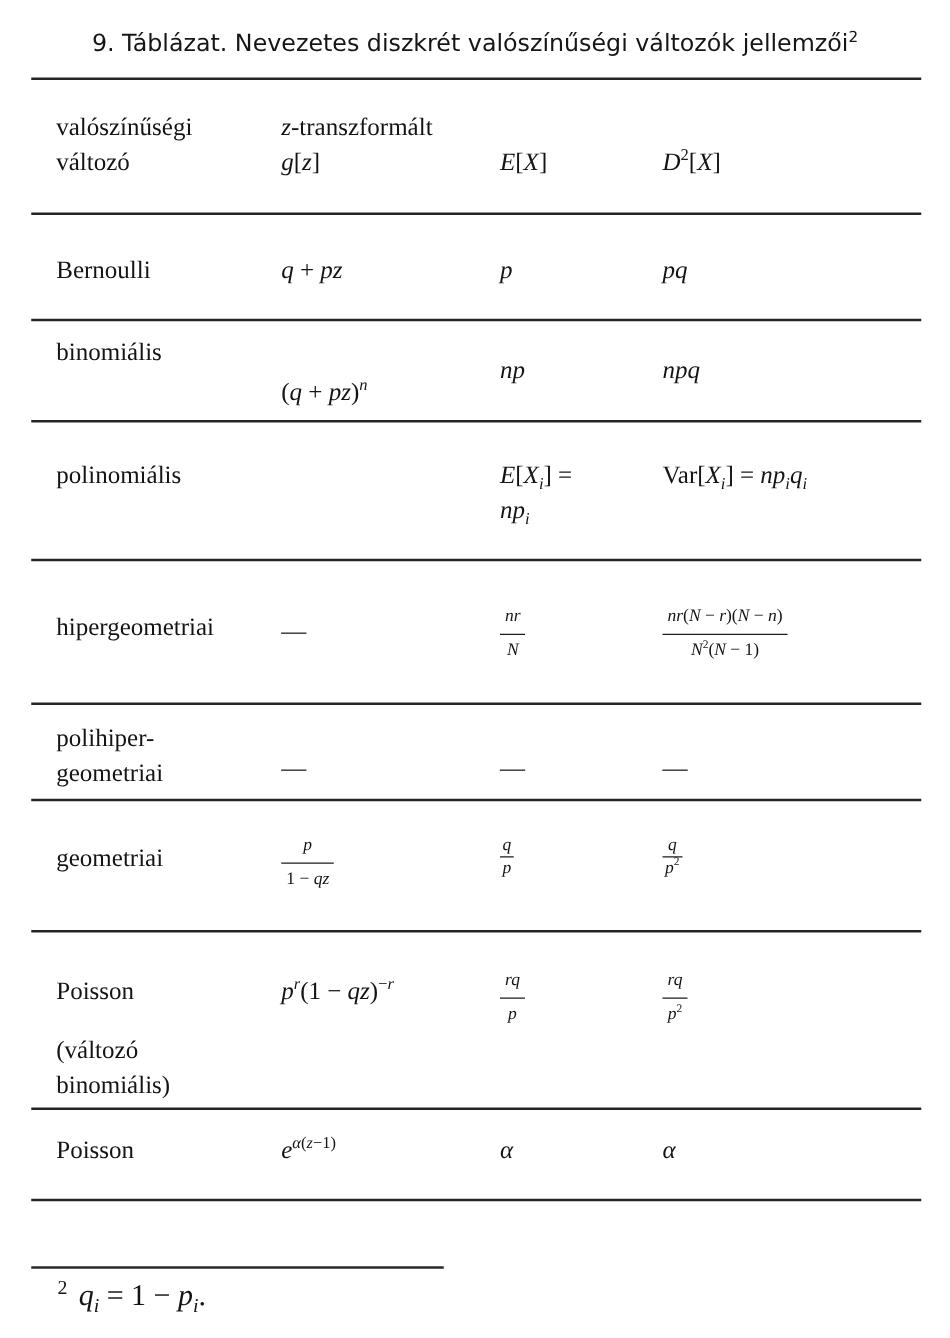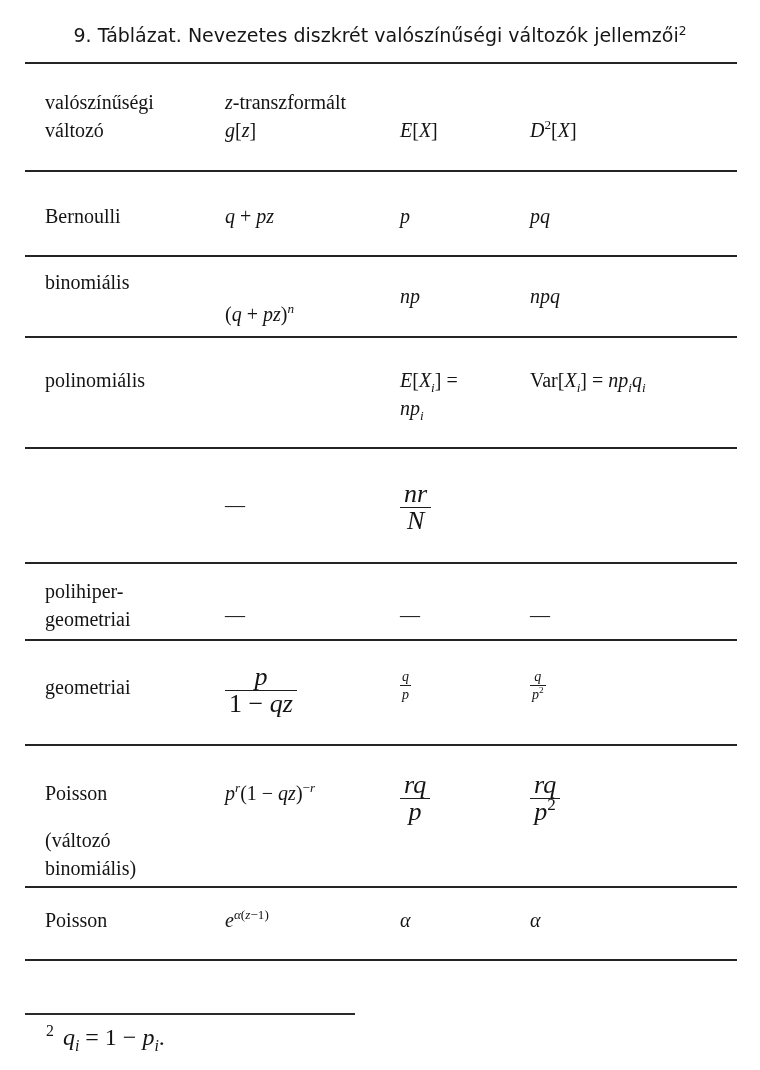--- a/index.html
+++ b/index.html
@@ -51,21 +51,21 @@
   .math i { font-style: italic; }
   sup { font-size: 66%; line-height: 0; vertical-align: super; }
   sub { font-size: 66%; line-height: 0; vertical-align: sub; }
   .frac {
     display: inline-block;
     text-align: center;
     vertical-align: top;
   }
   .frac .num { display: block; padding: 0 4px 3px 4px; }
   .frac .den { display: block; padding: 2px 4px 0 4px; border-top: 1.5px solid #1d1d1d; }
-  .frac.lg { font-size: 26px; line-height: 21px; }
+  .frac.lg { font-size: 14px; line-height: 21px; }
   .frac.sm { font-size: 14px; line-height: 15px; }
   .frac.sm .num { padding: 0 2px 1px 2px; }
   .frac.sm .den { padding: 1px 2px 0 2px; border-top-width: 1.2px; }
   .footnote {
     position: absolute;
     left: 46px;
     top: 1024px;
     font-size: 24px;
     line-height: 26px;
     white-space: nowrap;
@@ -113,25 +113,32 @@
   <span class="cell c3 math" style="top:282px"><i>np</i></span>
   <span class="cell c4 math" style="top:282px"><i>npq</i></span>
 
   <span class="cell c1" style="top:366px">polinomiális</span>
   <span class="cell c3" style="top:366px">
     <span class="line math"><i>E</i>[<i>X</i><sub><i>i</i></sub>] =</span>
     <span class="line math"><i>np</i><sub><i>i</i></sub></span>
   </span>
   <span class="cell c4 math" style="top:366px">Var[<i>X</i><sub><i>i</i></sub>] = <i>np</i><sub><i>i</i></sub><i>q</i><sub><i>i</i></sub></span>
 
+  <span class="cell c1" style="top:488px">hipergeometriai</span>
   <span class="cell c2" style="top:491px">—</span>
   <span class="cell c3" style="top:483px">
     <span class="frac lg">
       <span class="num math"><i>nr</i></span>
       <span class="den math"><i>N</i></span>
+    </span>
+  </span>
+  <span class="cell c4" style="top:483px">
+    <span class="frac lg">
+      <span class="num math"><i>nr</i>(<i>N</i> − <i>r</i>)(<i>N</i> − <i>n</i>)</span>
+      <span class="den math"><i>N</i><sup>2</sup>(<i>N</i> − 1)</span>
     </span>
   </span>
 
   <span class="cell c1" style="top:577px">
     <span class="line">polihiper-</span>
     <span class="line">geometriai</span>
   </span>
   <span class="cell c2" style="top:601px">—</span>
   <span class="cell c3" style="top:601px">—</span>
   <span class="cell c4" style="top:601px">—</span>

